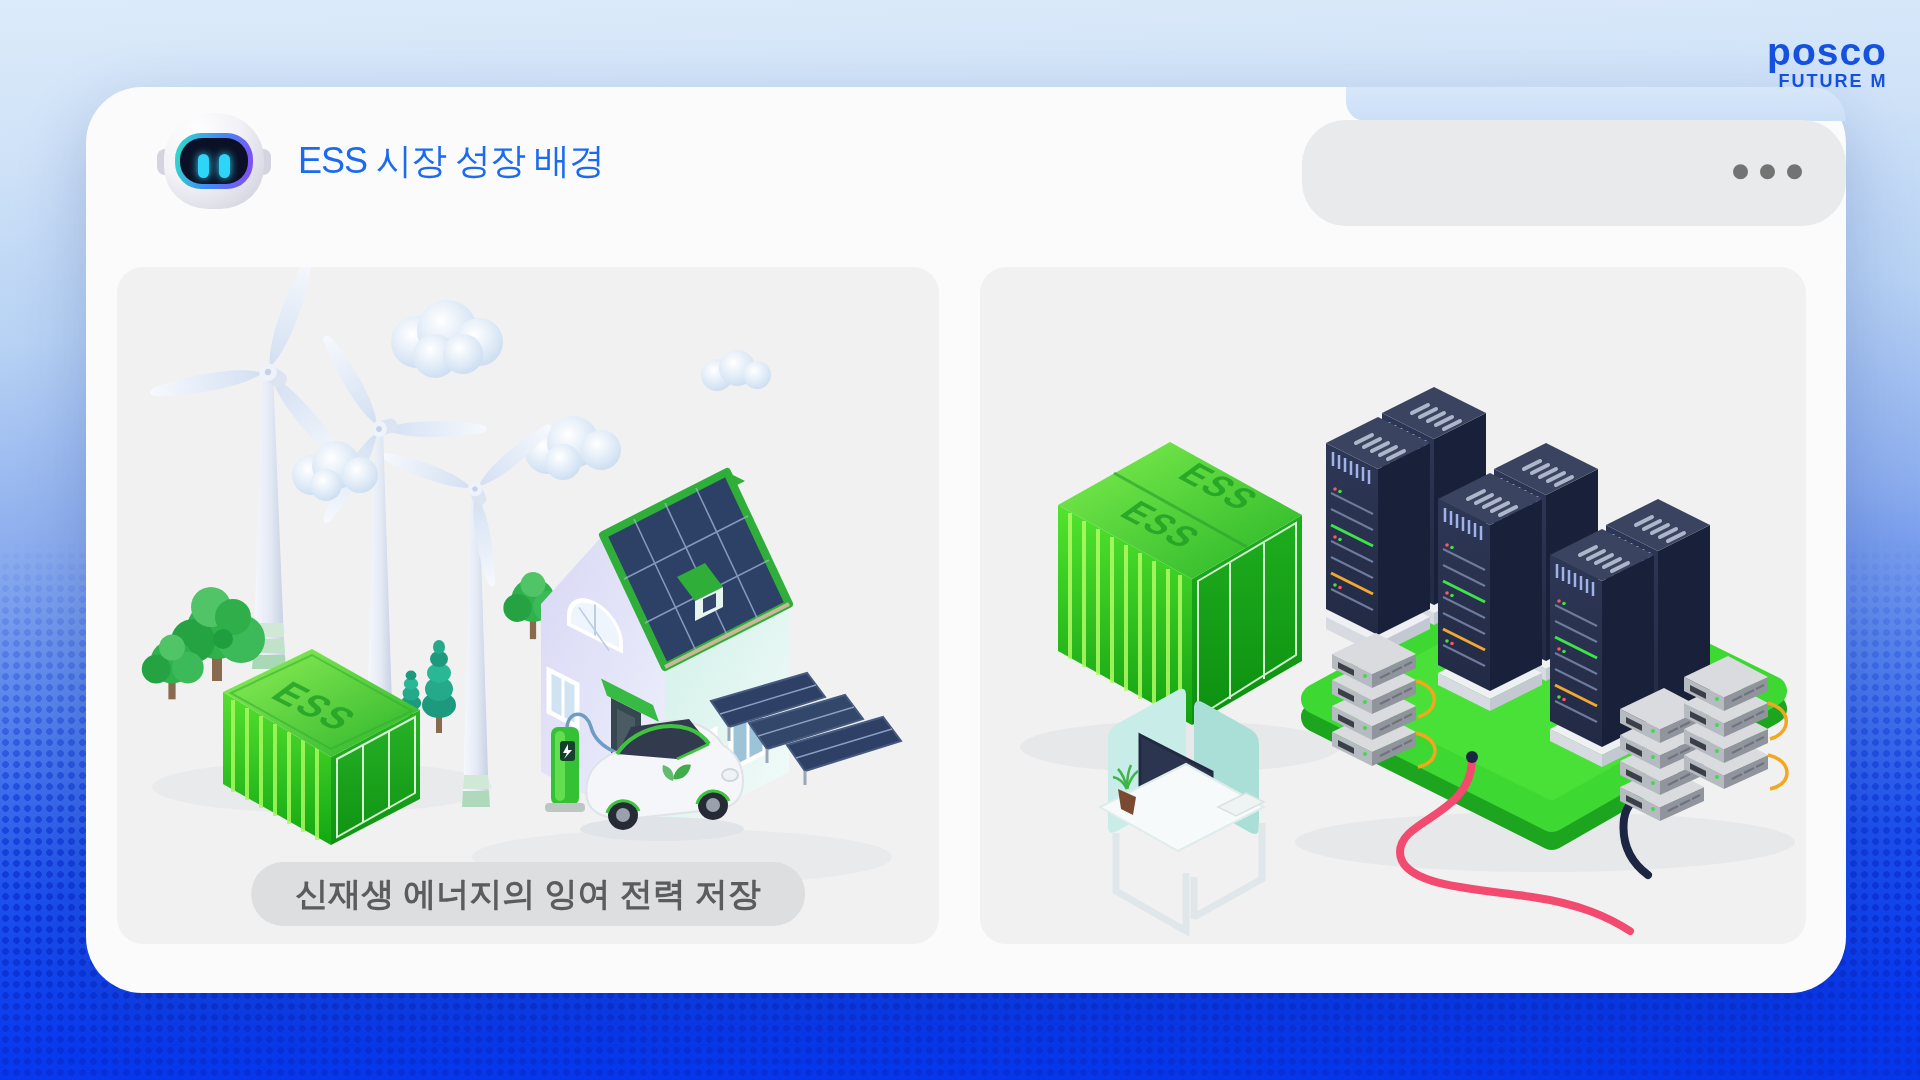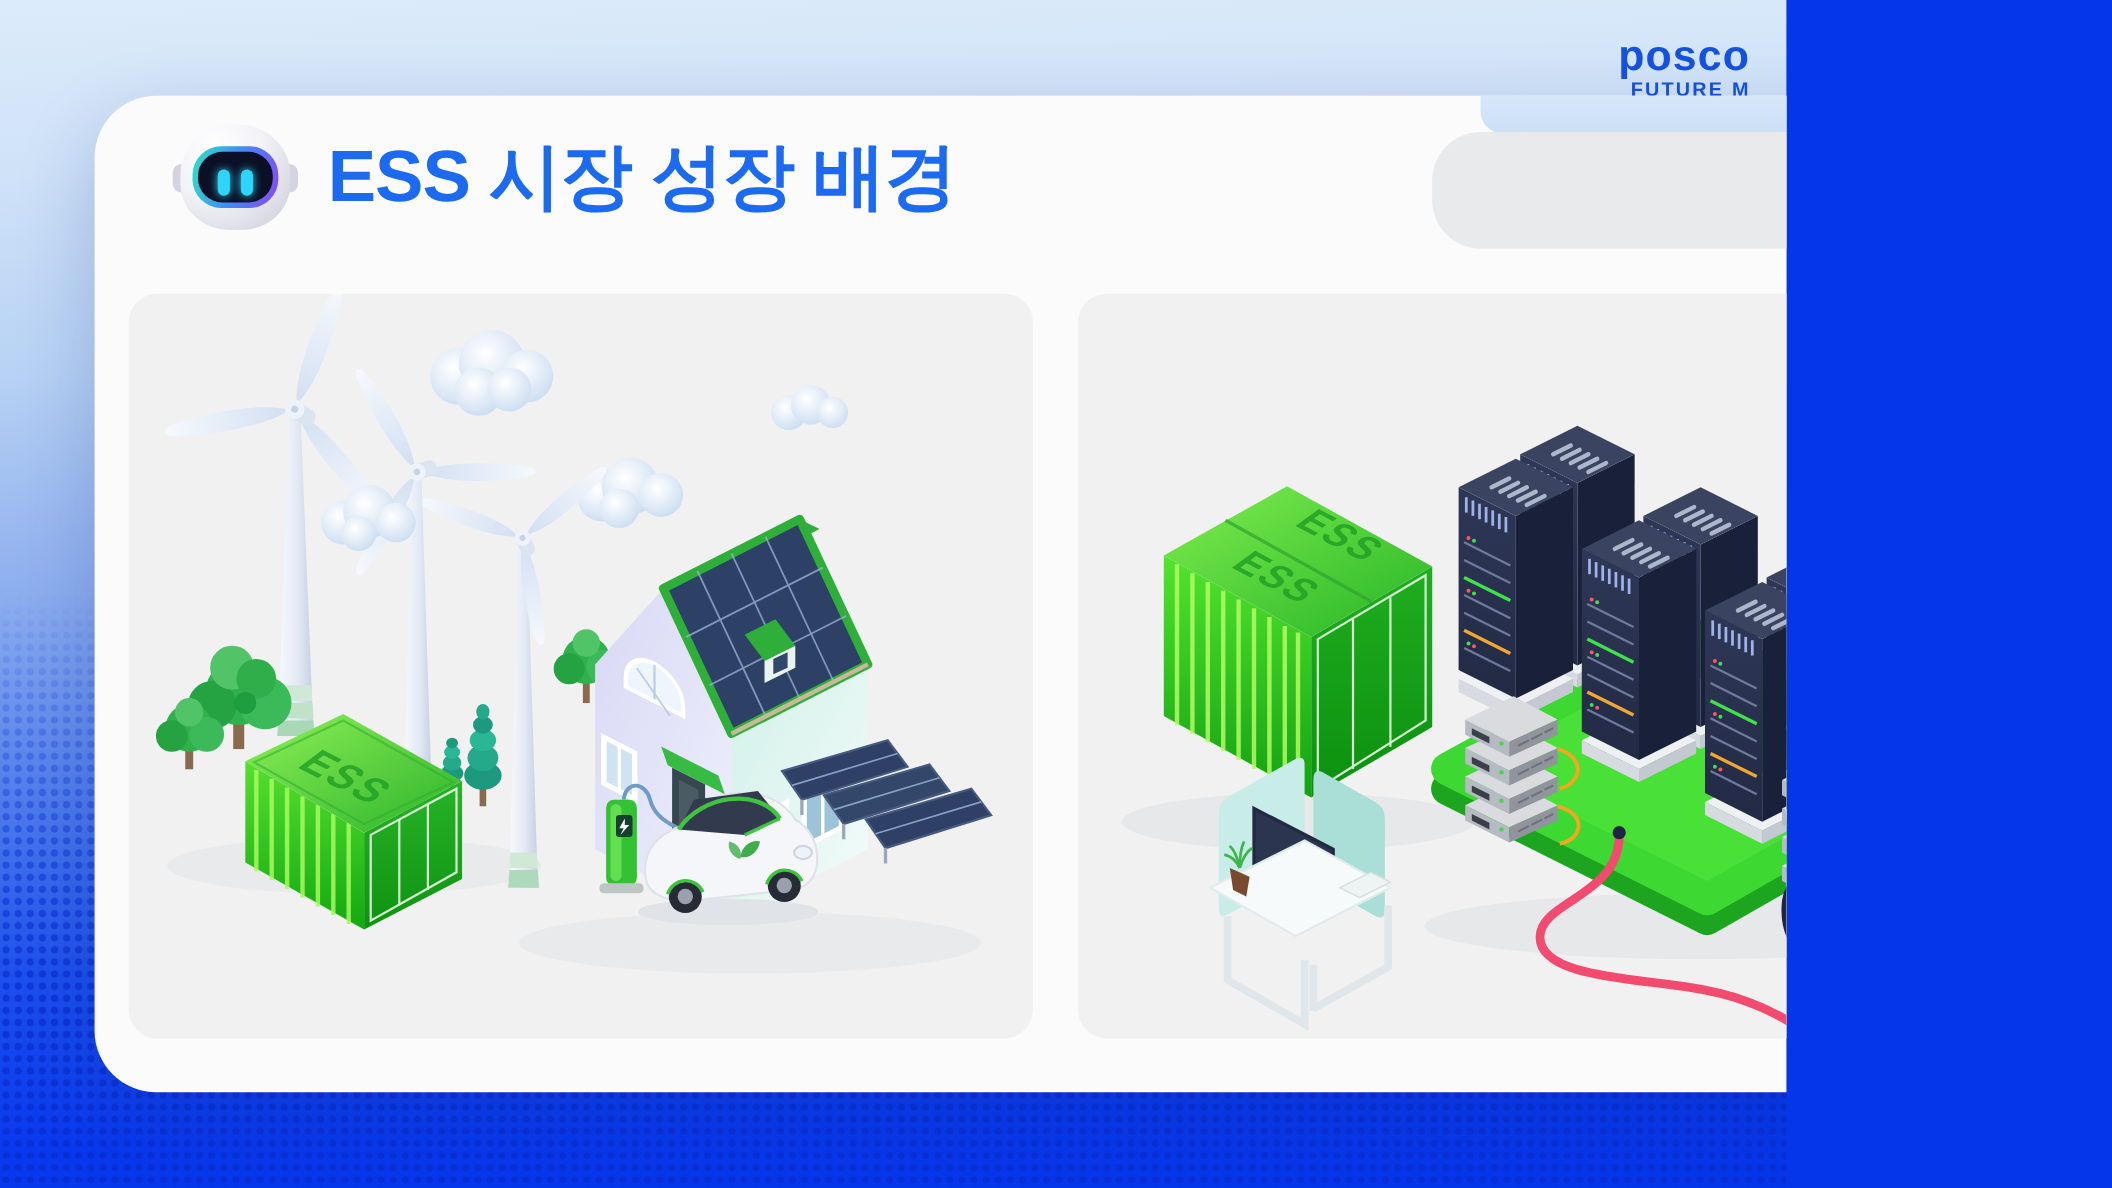--- a/index.html
+++ b/index.html
@@ -1,36 +1,36 @@
 <!DOCTYPE html>
 <html><head>
 <meta charset="utf-8">
 <style>
   html,body{margin:0;padding:0;background:#0636ea;}
-  .stage{position:relative;width:1624px;height:1080px;overflow:hidden;
+  .stage{position:relative;width:1920px;height:1080px;overflow:hidden;
     font-family:"Liberation Sans",sans-serif;
     background:linear-gradient(178deg,#dcebfa 0%,#cfe2f8 14%,#b7d2f4 30%,#8cadee 48%,#4f7deb 64%,#1d50ec 78%,#0939ee 92%,#0636ea 100%);}
   .bg-dots{position:absolute;inset:0;
     background-image:radial-gradient(circle,#0a2ed0 3px,rgba(10,46,208,0) 3.7px);
     background-size:11px 11px;opacity:.75;
     -webkit-mask-image:linear-gradient(180deg,rgba(0,0,0,0) 0%,rgba(0,0,0,0) 50%,rgba(0,0,0,.45) 66%,#000 85%);
     mask-image:linear-gradient(180deg,rgba(0,0,0,0) 0%,rgba(0,0,0,0) 50%,rgba(0,0,0,.45) 66%,#000 85%);}
   .brand{position:absolute;top:34px;right:18px;width:150px;display:flex;flex-direction:column;align-items:center;color:#1552e0;}
   .brand-name{font-size:39px;font-weight:700;letter-spacing:1px;line-height:36px;text-transform:lowercase;}
   .brand-sub{font-size:18px;font-weight:700;letter-spacing:2px;margin-top:1px;margin-left:12px;}
   .card{position:absolute;left:86px;top:87px;width:1760px;height:906px;background:#fbfbfc;border-radius:56px;
     box-shadow:0 24px 70px rgba(15,40,130,.22);}
   .notch-cover{position:absolute;left:1346px;top:87px;width:500px;height:34px;
     background:linear-gradient(180deg,#d7e7f9,#cbdff6);
     border-bottom-left-radius:32px;border-top-right-radius:56px;}
   .tab{position:absolute;left:1302px;top:120px;width:544px;height:106px;background:#e9eaeb;border-radius:44px;}
   .dots{position:absolute;right:44px;top:50%;transform:translateY(-58%);display:flex;gap:12px;cursor:pointer;}
   .dot{width:15px;height:15px;border-radius:50%;background:#737373;}
   .header{position:absolute;left:72px;top:22px;height:104px;display:flex;align-items:center;gap:28px;}
-  .page-title{font-size:66px;font-weight:700;letter-spacing:-1px;color:#1b6af0;margin:0;text-align:center;}
+  .page-title{font-size:36px;font-weight:400;letter-spacing:-1px;color:#1b6af0;margin:0;text-align:center;}
   
   .bot{position:relative;width:112px;height:100px;}
   .bot-head{position:absolute;left:6px;top:2px;width:100px;height:96px;border-radius:48% 48% 44% 44%;
     background:radial-gradient(ellipse at 32% 22%,#ffffff 0%,#f2f2f7 45%,#d9d9e4 80%,#c5c5d4 100%);}
   .bot-ear{position:absolute;top:38px;width:16px;height:26px;border-radius:8px;background:#d4d4e0;}
   .bot-ear.l{left:-1px}.bot-ear.r{right:-1px}
   .bot-face{position:absolute;left:17px;top:22px;width:78px;height:56px;border-radius:26px;
     background:linear-gradient(105deg,#2fe3c4 0%,#3f8ef5 48%,#8b46f2 100%);padding:0;}
   .bot-screen{position:absolute;inset:5px;background:#0b1026;border-radius:22px;}
   .bot-eye{position:absolute;top:16px;width:11px;height:24px;border-radius:6px;background:#2fd5f8;box-shadow:0 0 8px #35d8f8;}
@@ -308,20 +308,21 @@
             <circle cx="596" cy="538" r="7" fill="#9aa1ad"></circle>
           <path d="M490,546 A17,17 0 0 1 522,544" stroke="#3fc43f" stroke-width="3" fill="none"></path>
           <path d="M580,537 A17,17 0 0 1 612,534" stroke="#3fc43f" stroke-width="3" fill="none"></path>
           <ellipse cx="613" cy="508" rx="8" ry="6" fill="#eef3f8" stroke="#cfd6df" stroke-width="2"></ellipse>
           <g transform="translate(556,512)" fill="#3fae4a">
             <path d="M0,0 C2,-12 12,-16 18,-14 C16,-4 8,2 0,0 Z"></path>
             <path d="M0,2 C-8,0 -12,-8 -10,-14 C-2,-12 2,-6 0,2 Z" opacity="0.8"></path>
           </g>
         </g>
       </svg>
+      <div class="caption">신재생 에너지의 잉여 전력 저장</div>
     </div>
 
     <div class="panel right">
       <svg viewBox="0 0 826 677">
         <defs>
           <linearGradient id="rcontTopG" x1="0" y1="0" x2="1" y2="1">
             <stop offset="0" stop-color="#7fee4e"></stop>
               <stop offset="1" stop-color="#27b427"></stop>
           </linearGradient>
           <linearGradient id="rcontFrontG" x1="0" y1="0" x2="0" y2="1">

